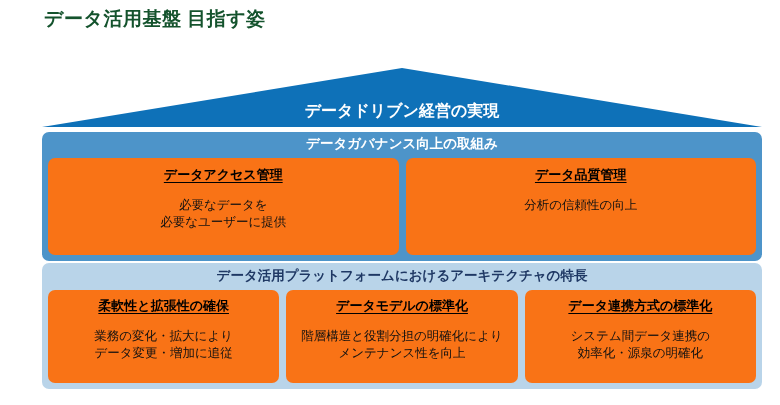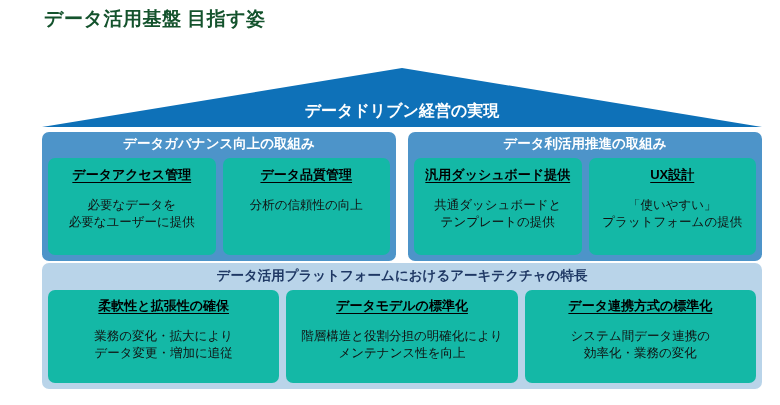--- a/index.html
+++ b/index.html
@@ -44,21 +44,21 @@
   .panel-header{
     height:26px;line-height:26px;
     text-align:center;
     color:#ffffff;font-weight:bold;font-size:13.5px;
     white-space:nowrap;
     font-family:Liberation Mono, monospace;
   }
   .card-row{flex:1;display:flex;gap:7px;}
   .card{
     flex:1;
-    background:#14b8a6;
+    background:#f97316;
     border-radius:7px;
     text-align:center;
     box-sizing:border-box;
     padding-top:8px;
   }
   .card-title{
     font-size:13px;font-weight:bold;color:#000000;
     text-decoration:underline;
     text-underline-offset:3px;
     white-space:nowrap;
@@ -114,39 +114,20 @@
         </div>
         <div class="card">
           <div class="card-title">データ品質管理</div>
           <div class="card-body">
             <span>分析の信頼性の向上</span>
           </div>
         </div>
       </div>
     </div>
 
-    <div class="panel">
-      <div class="panel-header">データ利活用推進の取組み</div>
-      <div class="card-row">
-        <div class="card">
-          <div class="card-title">汎用ダッシュボード提供</div>
-          <div class="card-body">
-            <span>共通ダッシュボードと</span>
-            <span>テンプレートの提供</span>
-          </div>
-        </div>
-        <div class="card">
-          <div class="card-title">UX設計</div>
-          <div class="card-body">
-            <span>「使いやすい」</span>
-            <span>プラットフォームの提供</span>
-          </div>
-        </div>
-      </div>
-    </div>
 
   </div>
 
   <div class="bottom-panel">
     <div class="panel-header">データ活用プラットフォームにおけるアーキテクチャの特長</div>
     <div class="card-row">
       <div class="card">
         <div class="card-title">柔軟性と拡張性の確保</div>
         <div class="card-body">
           <span>業務の変化・拡大により</span>
@@ -157,19 +138,19 @@
         <div class="card-title">データモデルの標準化</div>
         <div class="card-body">
           <span>階層構造と役割分担の明確化により</span>
           <span>メンテナンス性を向上</span>
         </div>
       </div>
       <div class="card">
         <div class="card-title">データ連携方式の標準化</div>
         <div class="card-body">
           <span>システム間データ連携の</span>
-          <span>効率化・業務の変化</span>
+          <span>効率化・源泉の明確化</span>
         </div>
       </div>
     </div>
   </div>
 
 </div>
 
 </body></html>

